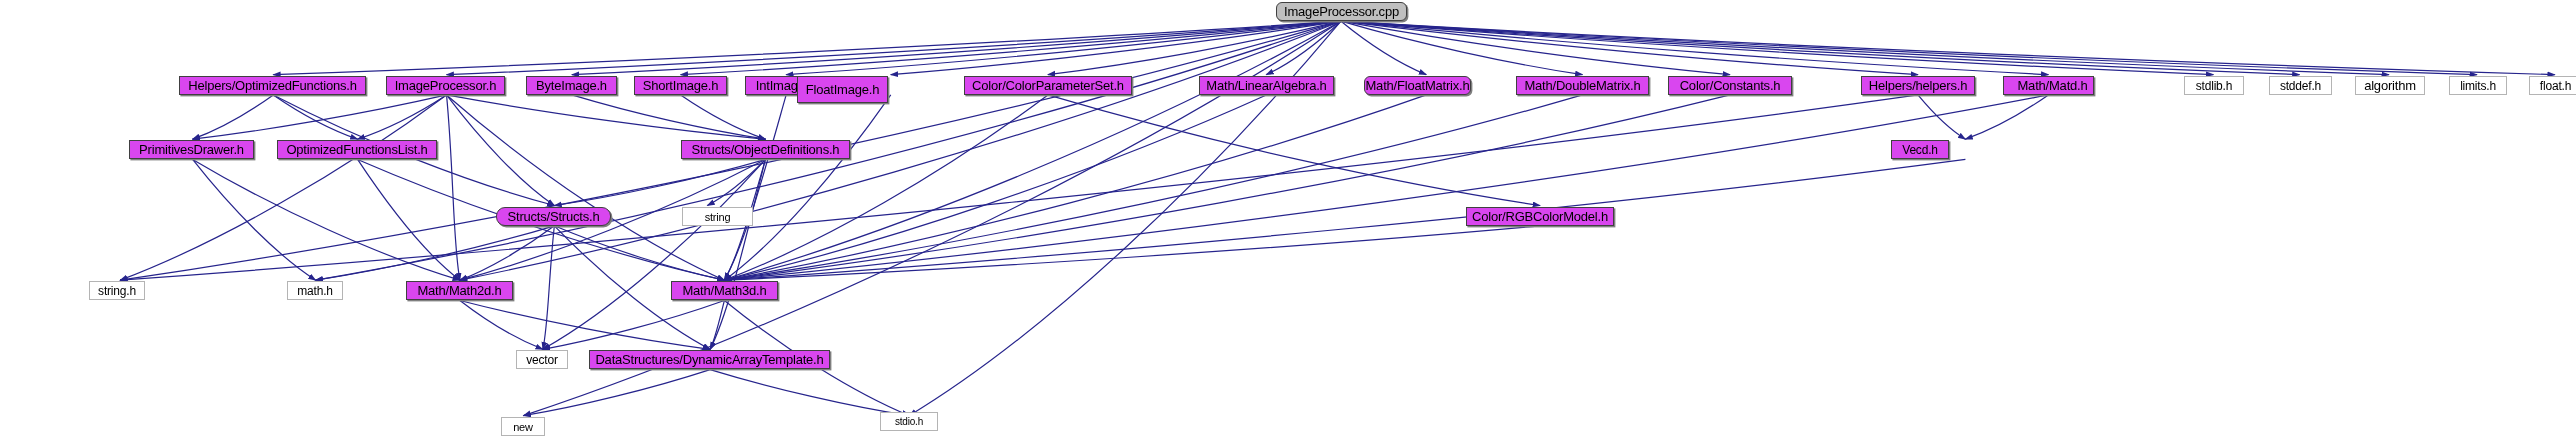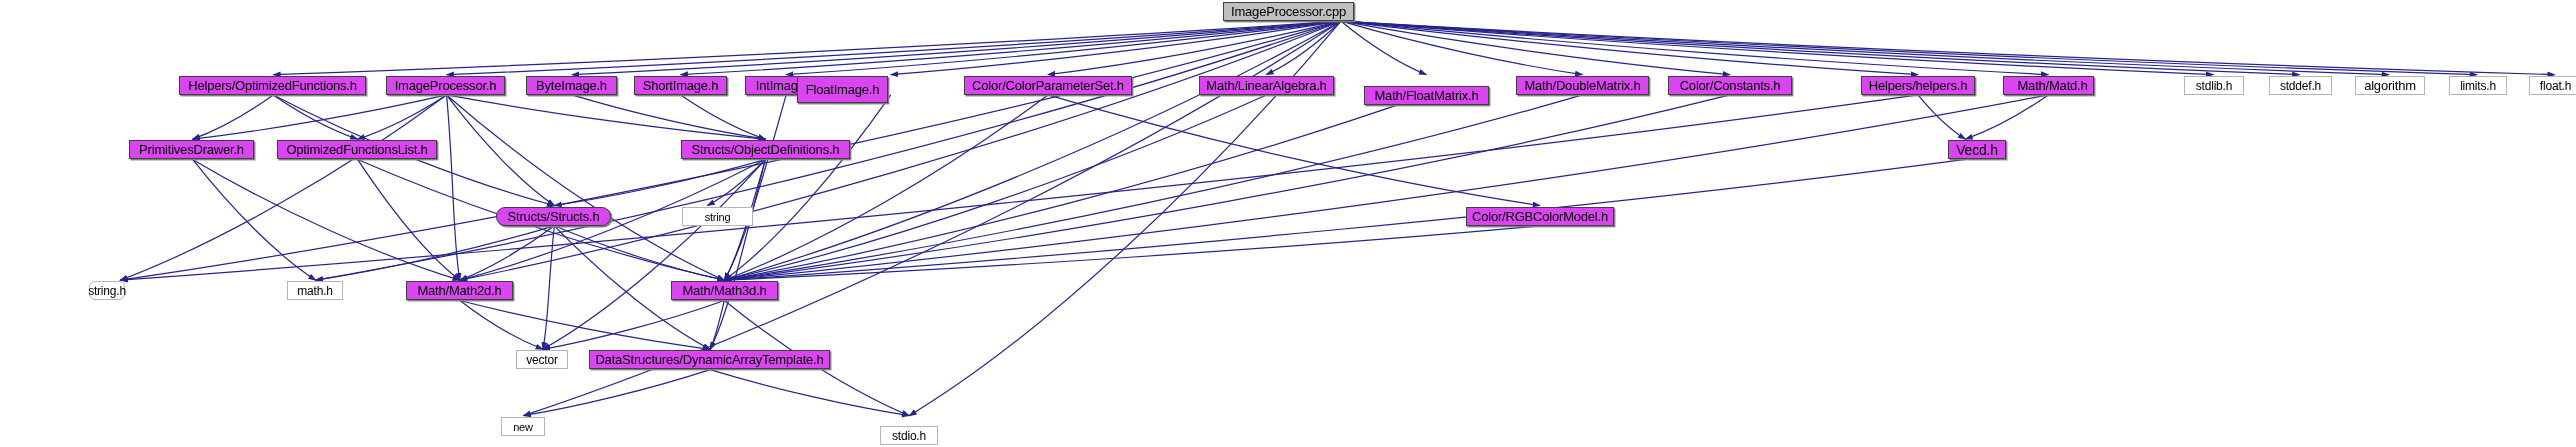--- a/index.html
+++ b/index.html
@@ -90,49 +90,49 @@
       <path d="M1670,245 C1394.1,269.78 1043.2000000000003,292.2 785,304" fill="none" stroke="#26248c" stroke-width="1.3" marker-end="url(#ah)"></path>
       <path d="M498,326 C526.8800308508107,348.26 560.9199691491892,368.4 588,379" fill="none" stroke="#26248c" stroke-width="1.3" marker-end="url(#ah)"></path>
       <path d="M498,326 C584.4292454247607,348.26 688.5007545752394,368.4 769.5,379" fill="none" stroke="#26248c" stroke-width="1.3" marker-end="url(#ah)"></path>
       <path d="M785,326 C722.227911765766,348.26 646.832088234234,368.4 588,379" fill="none" stroke="#26248c" stroke-width="1.3" marker-end="url(#ah)"></path>
       <path d="M785,326 C779.356039739225,348.26 774.833960260775,368.4 769.5,379" fill="none" stroke="#26248c" stroke-width="1.3" marker-end="url(#ah)"></path>
       <path d="M785,326 C849.4029261691217,378.5 925.1070738308783,426 985.5,451" fill="none" stroke="#26248c" stroke-width="1.3" marker-end="url(#ah)"></path>
       <path d="M769.5,401 C704.995532660949,422 627.454467339051,441 567,451" fill="none" stroke="#26248c" stroke-width="1.3" marker-end="url(#ah)"></path>
       <path d="M769.5,401 C838.2908074370984,422 921.0291925629016,441 985.5,451" fill="none" stroke="#26248c" stroke-width="1.3" marker-end="url(#ah)"></path>
     </svg>
   <div id="nodes-layer">
-      <div class="node-box root" style="left: 1223px; top: 1.8px; width: 131px; height: 19.4px;">ImageProcessor.cpp</div>
+      <div class="node-box root" style="left: 1276px; top: 1.8px; width: 131px; height: 19.4px; border-radius: 6px;">ImageProcessor.cpp</div>
       <div class="node-box solid" style="left: 179px; top: 76px; width: 187px; height: 19.4px;">Helpers/OptimizedFunctions.h</div>
       <div class="node-box solid" style="left: 386px; top: 76px; width: 119px; height: 19.4px;">ImageProcessor.h</div>
       <div class="node-box solid" style="left: 526px; top: 76px; width: 91px; height: 19.4px;">ByteImage.h</div>
       <div class="node-box solid" style="left: 634px; top: 76px; width: 93px; height: 19.4px;">ShortImage.h</div>
       <div class="node-box solid" style="left: 745px; top: 76px; width: 81px; height: 19.4px;">IntImage.h</div>
       <div class="node-box solid" style="left: 797px; top: 76px; width: 91px; height: 27px;">FloatImage.h</div>
       <div class="node-box solid" style="left: 964px; top: 76px; width: 168px; height: 19.4px;">Color/ColorParameterSet.h</div>
       <div class="node-box solid" style="left: 1199px; top: 76px; width: 135px; height: 19.4px;">Math/LinearAlgebra.h</div>
-      <div class="node-box solid" style="left: 1364px; top: 86px; width: 125px; height: 19.4px;">Math/FloatMatrix.h</div>
+      <div class="node-box solid" style="left: 1364px; top: 76px; width: 107px; height: 19.4px; border-radius: 6px;">Math/FloatMatrix.h</div>
       <div class="node-box solid" style="left: 1516px; top: 76px; width: 133px; height: 19.4px;">Math/DoubleMatrix.h</div>
       <div class="node-box solid" style="left: 1668px; top: 76px; width: 124px; height: 19.4px;">Color/Constants.h</div>
       <div class="node-box solid" style="left: 1861px; top: 76px; width: 114px; height: 19.4px;">Helpers/helpers.h</div>
       <div class="node-box solid" style="left: 2003px; top: 76px; width: 91px; height: 19.4px; padding-left: 8px;">Math/Matd.h</div>
       <div class="node-box thin" style="left: 2184px; top: 76px; width: 60px; height: 19.4px; font-size: 12px;">stdlib.h</div>
       <div class="node-box thin" style="left: 2269px; top: 76px; width: 63px; height: 19.4px; font-size: 12px;">stddef.h</div>
       <div class="node-box thin" style="left: 2355px; top: 76px; width: 70px; height: 19.4px;">algorithm</div>
       <div class="node-box thin" style="left: 2449px; top: 76px; width: 58px; height: 19.4px; font-size: 12px;">limits.h</div>
       <div class="node-box thin" style="left: 2529px; top: 76px; width: 53px; height: 19.4px; font-size: 12px;">float.h</div>
       <div class="node-box solid" style="left: 129px; top: 140px; width: 125px; height: 19.4px;">PrimitivesDrawer.h</div>
       <div class="node-box solid" style="left: 277px; top: 140px; width: 160px; height: 19.4px;">OptimizedFunctionsList.h</div>
       <div class="node-box solid" style="left: 681px; top: 140px; width: 169px; height: 19.4px;">Structs/ObjectDefinitions.h</div>
-      <div class="node-box solid" style="left: 1948px; top: 140px; width: 58px; height: 19.4px; font-size: 14px;">Vecd.h</div>
+      <div class="node-box solid" style="left: 1891px; top: 140px; width: 58px; height: 19.4px; font-size: 12px;">Vecd.h</div>
       <div class="node-box solid" style="left: 496px; top: 207px; width: 115px; height: 19.4px; border-radius: 9px;">Structs/Structs.h</div>
       <div class="node-box thin" style="left: 682px; top: 207px; width: 71px; height: 19.4px; font-size: 11px;">string</div>
       <div class="node-box solid" style="left: 1466px; top: 207px; width: 148px; height: 19.4px;">Color/RGBColorModel.h</div>
-      <div class="node-box thin" style="left: 89px; top: 281px; width: 36px; height: 19.4px; font-size: 12px; border-radius: 6px;">string.h</div>
+      <div class="node-box thin" style="left: 89px; top: 281px; width: 56px; height: 19.4px; font-size: 12px;">string.h</div>
       <div class="node-box thin" style="left: 287px; top: 281px; width: 56px; height: 19.4px; font-size: 12px;">math.h</div>
       <div class="node-box solid" style="left: 406px; top: 281px; width: 107px; height: 19.4px;">Math/Math2d.h</div>
       <div class="node-box solid" style="left: 671px; top: 281px; width: 107px; height: 19.4px;">Math/Math3d.h</div>
       <div class="node-box thin" style="left: 516px; top: 350px; width: 52px; height: 19.4px; font-size: 12px;">vector</div>
       <div class="node-box solid" style="left: 589px; top: 350px; width: 241px; height: 19.4px;">DataStructures/DynamicArrayTemplate.h</div>
       <div class="node-box thin" style="left: 501px; top: 417px; width: 44px; height: 19.4px; font-size: 11px;">new</div>
-      <div class="node-box thin" style="left: 880px; top: 426px; width: 58px; height: 19.4px; font-size: 12px;">stdio.h</div>
+      <div class="node-box thin" style="left: 880px; top: 412px; width: 58px; height: 19.4px; font-size: 10px;">stdio.h</div>
     </div>
 </div>
 
 
 </body></html>

